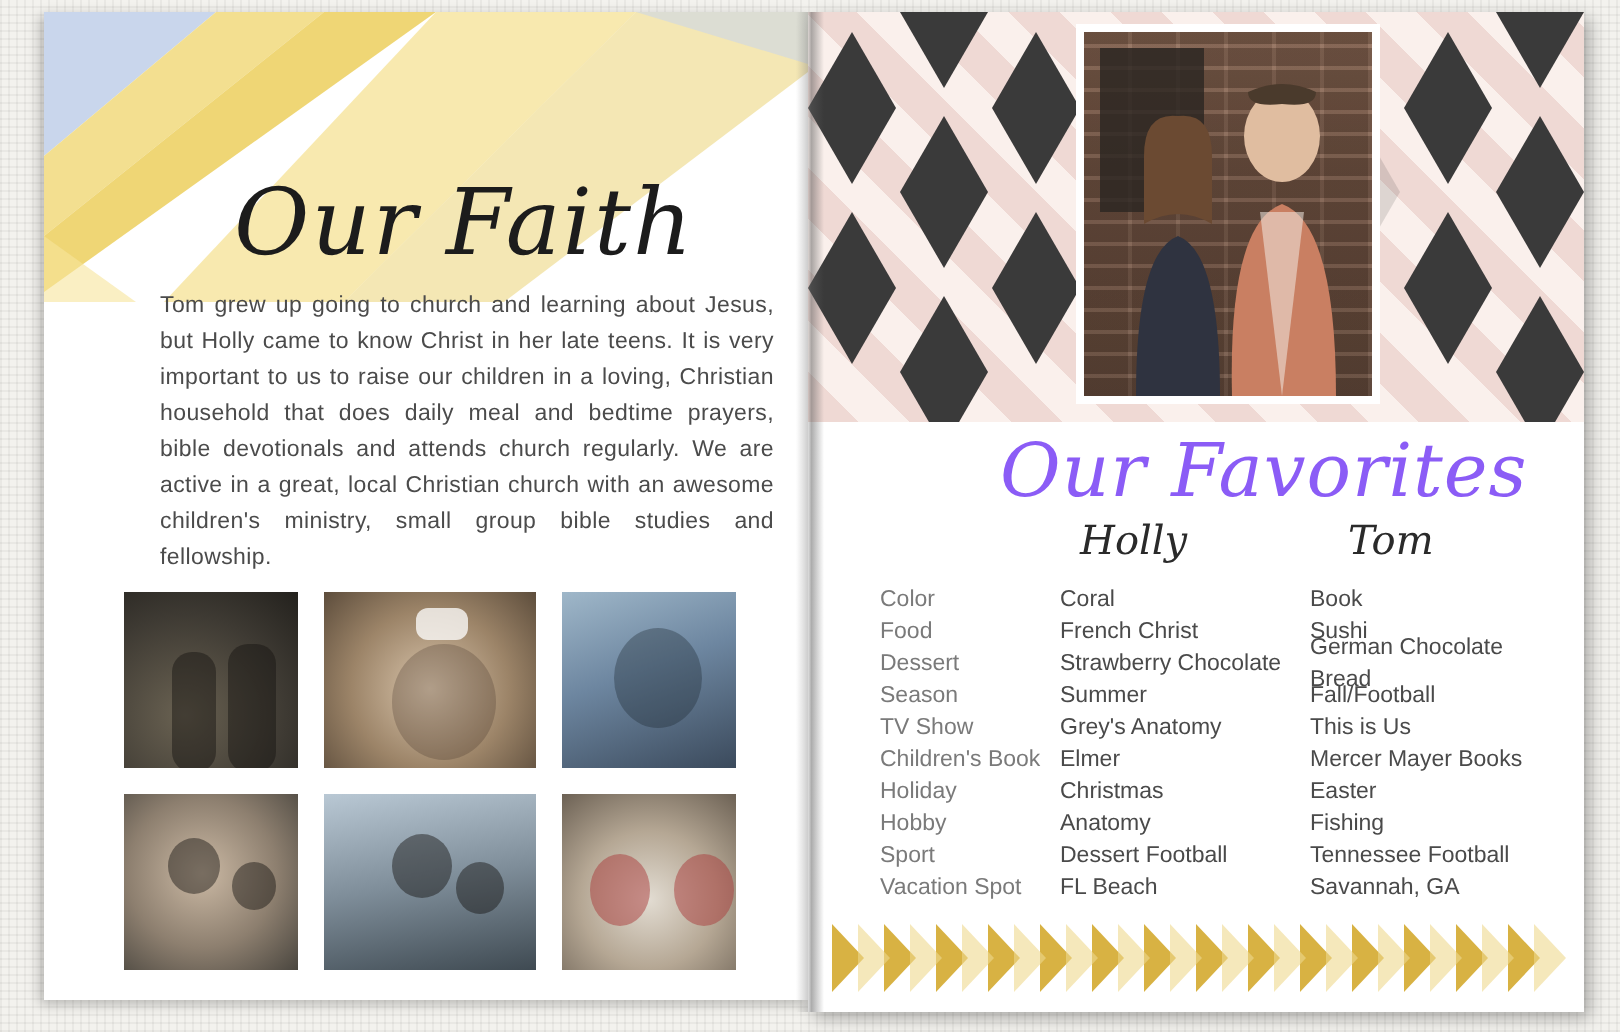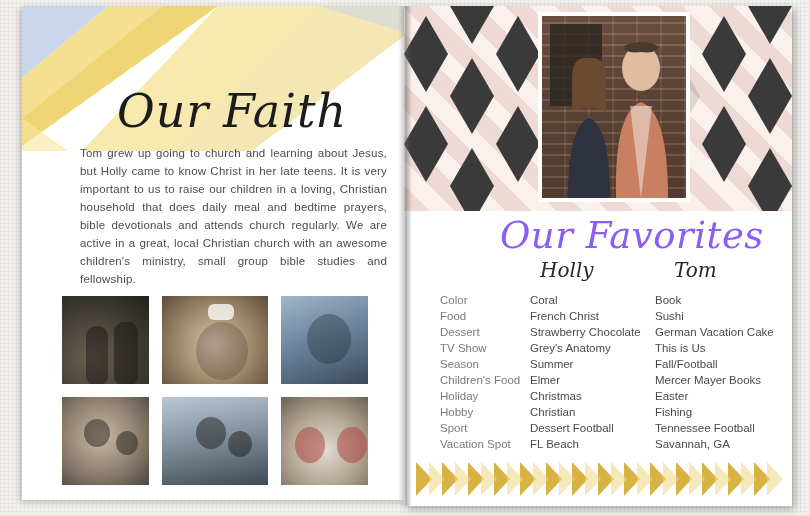--- a/index.html
+++ b/index.html
@@ -354,45 +354,45 @@
           <div class="fav-tom">Book</div>
         </div>
         <div class="fav-row">
           <div class="fav-label">Food</div>
           <div class="fav-holly">French Christ</div>
           <div class="fav-tom">Sushi</div>
         </div>
         <div class="fav-row">
           <div class="fav-label">Dessert</div>
           <div class="fav-holly">Strawberry Chocolate</div>
-          <div class="fav-tom">German Vacation Cake</div>
+          <div class="fav-tom">German Chocolate Bread</div>
+        </div>
+        <div class="fav-row">
+          <div class="fav-label">Season</div>
+          <div class="fav-holly">Summer</div>
+          <div class="fav-tom">Fall/Football</div>
         </div>
         <div class="fav-row">
           <div class="fav-label">TV Show</div>
           <div class="fav-holly">Grey's Anatomy</div>
           <div class="fav-tom">This is Us</div>
         </div>
         <div class="fav-row">
-          <div class="fav-label">Season</div>
-          <div class="fav-holly">Summer</div>
-          <div class="fav-tom">Fall/Football</div>
-        </div>
-        <div class="fav-row">
-          <div class="fav-label">Children's Food</div>
+          <div class="fav-label">Children's Book</div>
           <div class="fav-holly">Elmer</div>
           <div class="fav-tom">Mercer Mayer Books</div>
         </div>
         <div class="fav-row">
           <div class="fav-label">Holiday</div>
           <div class="fav-holly">Christmas</div>
           <div class="fav-tom">Easter</div>
         </div>
         <div class="fav-row">
           <div class="fav-label">Hobby</div>
-          <div class="fav-holly">Christian</div>
+          <div class="fav-holly">Anatomy</div>
           <div class="fav-tom">Fishing</div>
         </div>
         <div class="fav-row">
           <div class="fav-label">Sport</div>
           <div class="fav-holly">Dessert Football</div>
           <div class="fav-tom">Tennessee Football</div>
         </div>
         <div class="fav-row">
           <div class="fav-label">Vacation Spot</div>
           <div class="fav-holly">FL Beach</div>

